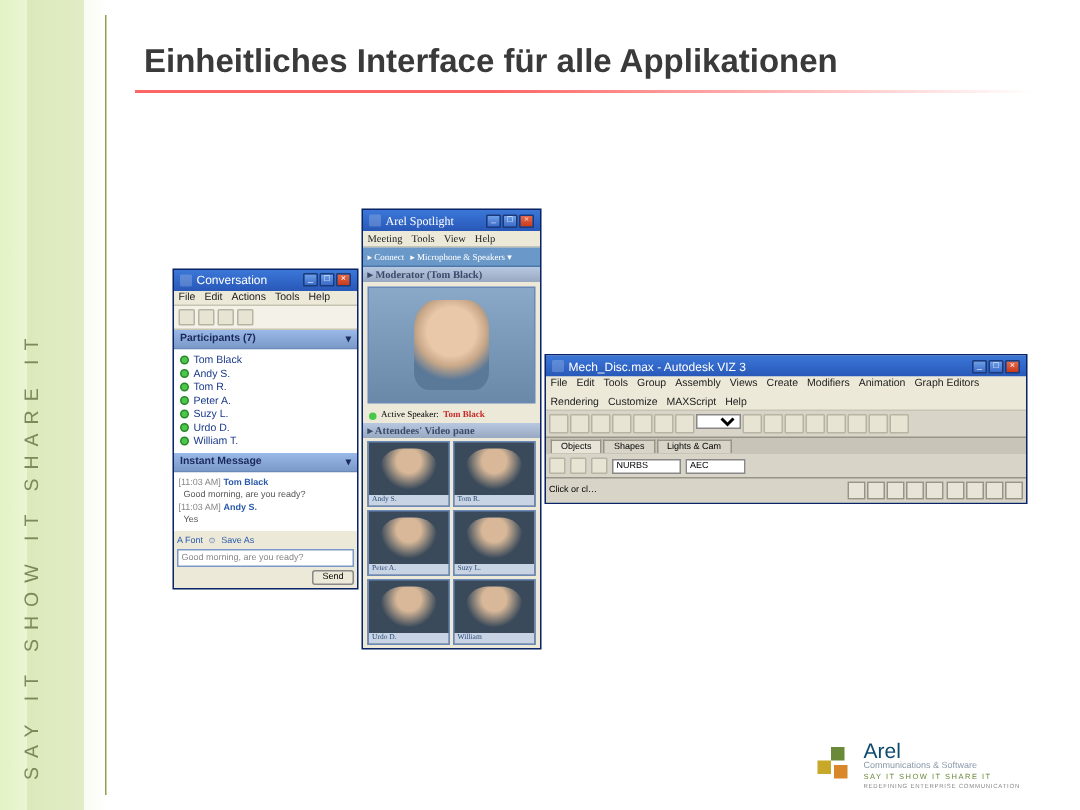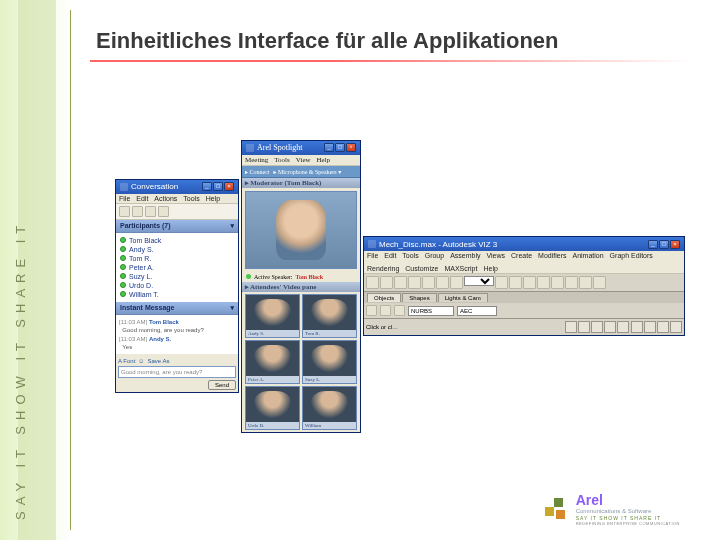--- a/index.html
+++ b/index.html
@@ -90,21 +90,21 @@
   .viz-bot .seg { display: flex; gap: 1px; }
   .viz-bot .sbtn { width: 12px; height: 12px; background: #e8e4d8; border: 1px solid #989488; }
   
   
   .logo { position: absolute; right: 40px; bottom: 14px; display: flex; align-items: center; gap: 6px; }
   .logo-mark { width: 26px; height: 26px; position: relative; }
   .logo-sq { position: absolute; width: 9px; height: 9px; }
   .logo-sq.s1 { background: #6a8a3a; top: 2px; left: 10px; }
   .logo-sq.s2 { background: #c8a828; top: 11px; left: 1px; }
   .logo-sq.s3 { background: #d8882a; top: 14px; left: 12px; }
-  .logo-txt { font-size: 14px; color: #8b5cf6; font-weight: bold; }
+  .logo-txt { font-size: 14px; color: #0c4a6e; }
   .logo-sub { font-size: 6px; color: #8a9aaa; }
   .logo-tag { font-size: 5px; color: #6a8a3a; letter-spacing: 1px; margin-top: 1px; }
   .logo-tag2 { font-size: 4px; color: #888; letter-spacing: 0.5px; }
 </style>
 </head>
 <body>
 
 <div class="slide-bg"></div>
 <div class="left-strip"></div>
 <div class="left-text">SAY IT   SHOW IT   SHARE IT</div>

